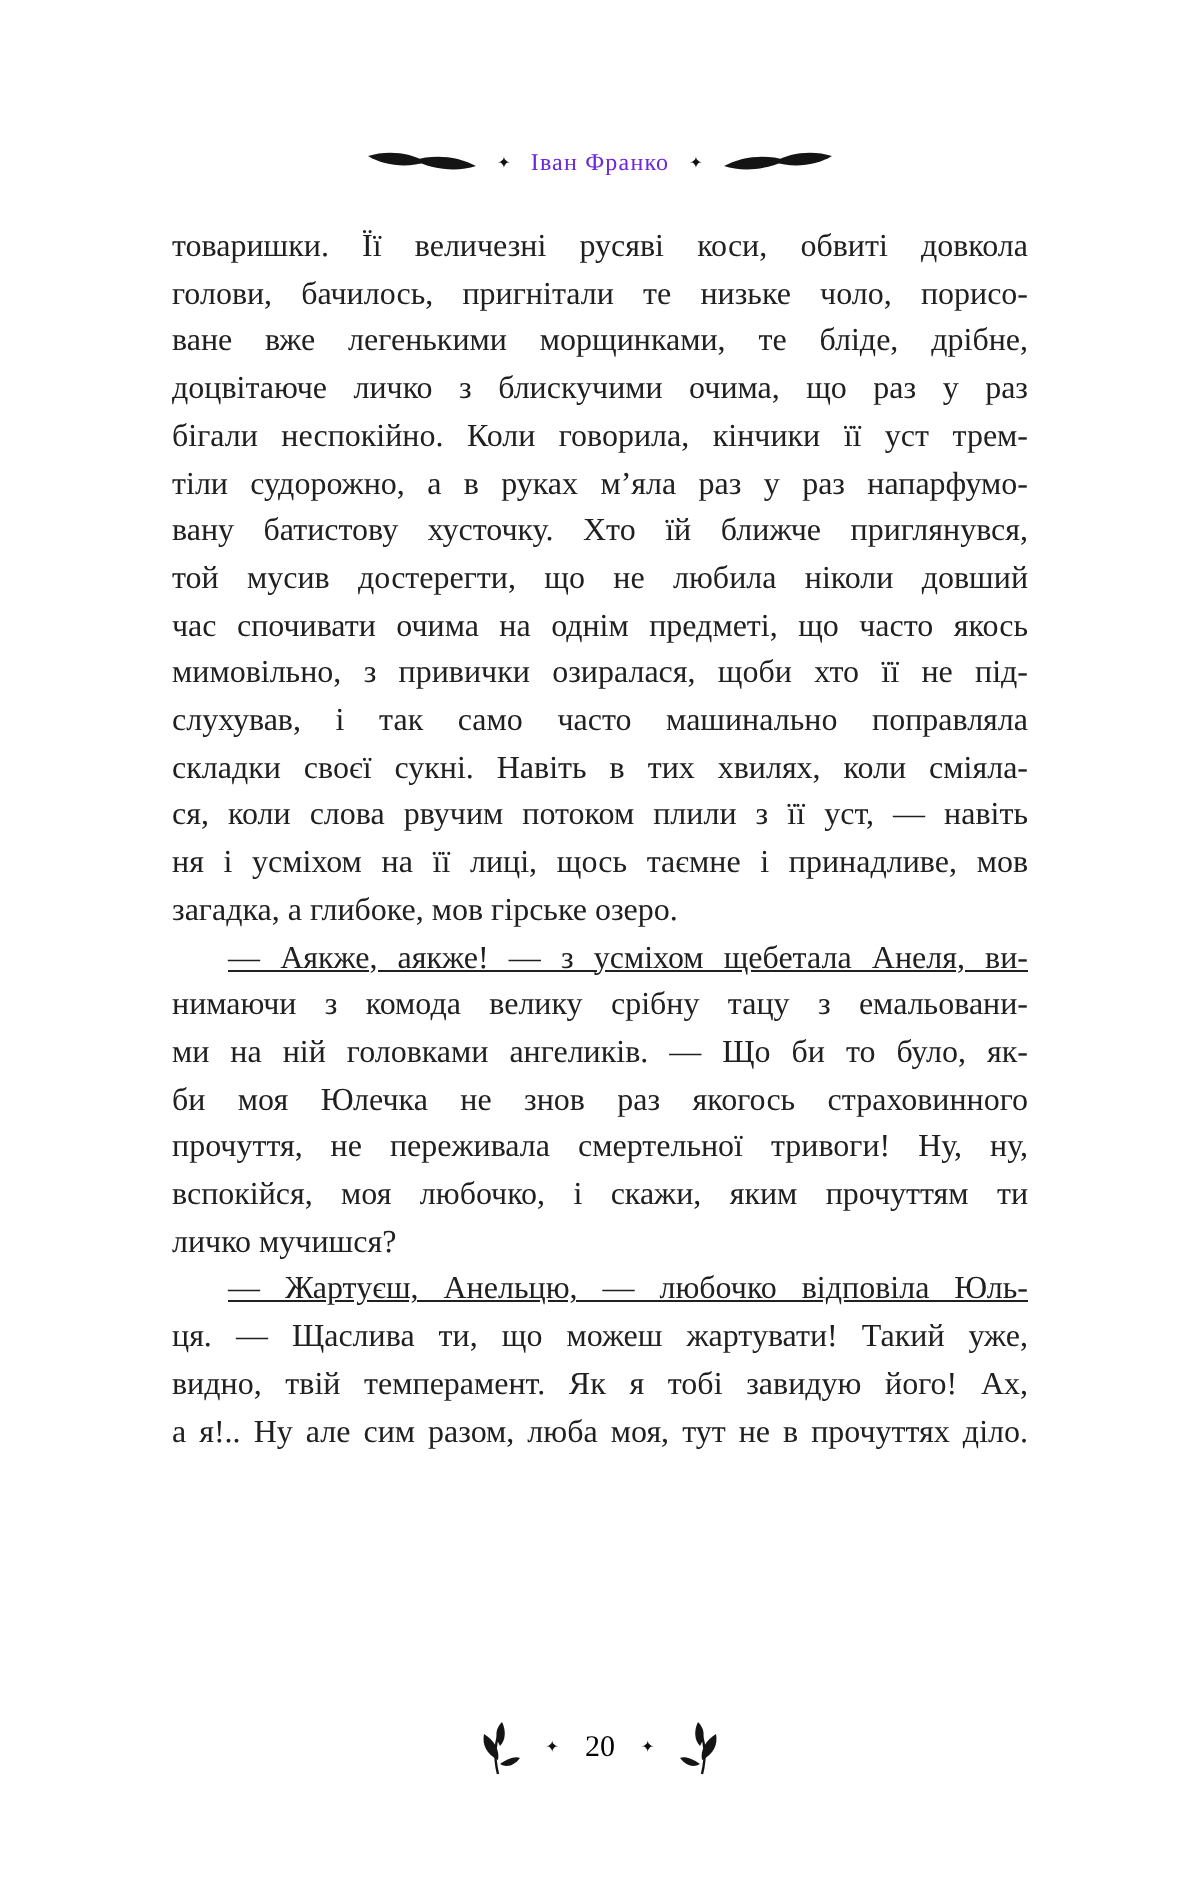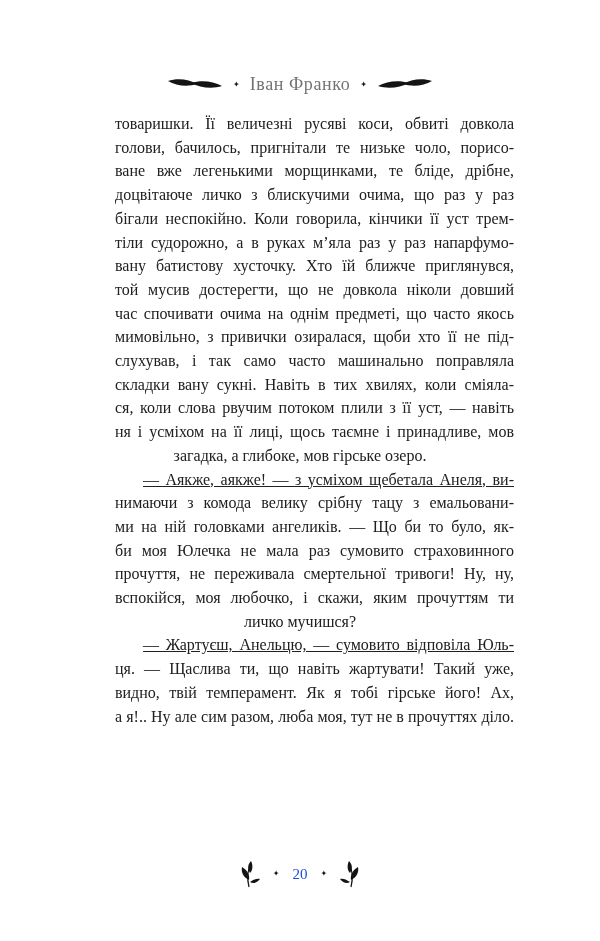--- a/index.html
+++ b/index.html
@@ -13,38 +13,38 @@
     width: 600px; height: 941px;
     font-family: "Liberation Serif", "DejaVu Serif", serif;
     color: #1f1f1f;
     background: #ffffff;
   }
   .page-header {
     position: absolute; top: 74px; left: 0; width: 100%;
     display: flex; justify-content: center; align-items: center; gap: 10px;
   }
   .author {
-    font-size: 18px; letter-spacing: 0.6px; color: #737373;
+    font-size: 12px; letter-spacing: 0.6px; color: #6d28d9;
   }
   .diamond { font-size: 8px; color: #101010; line-height: 1; }
   .flourish svg, .sprig svg { display: block; }
   .flourish.right svg { transform: scaleX(-1); }
   .sprig.right svg { transform: scaleX(-1); }
   .text-block {
     position: absolute; top: 112px; left: 86px; right: 86px;
     font-size: 16px; line-height: 23.7px; color: #202020;
   }
-  .line { text-align: center; }
-  .line.justify { text-align: justify; text-align-last: justify; margin-left: 29px; }
+  .line { text-align: left; }
+  .line.justify { text-align: justify; text-align-last: justify; }
   .line.indent { padding-left: 28px; text-decoration: underline; }
   .page-footer {
     position: absolute; top: 860px; left: 0; width: 100%;
     display: flex; justify-content: center; align-items: center; gap: 13px;
   }
-  .page-number { font-size: 15px; color: #1d4ed8; text-align: right; }
+  .page-number { font-size: 15px; color: #000000; text-align: right; }
 </style>
 </head>
 <body>
 
 <div class="page">
 
   <div class="page-header">
     <span class="flourish left">
       <svg width="56" height="13" viewBox="0 0 56 13" aria-hidden="true">
         <path d="M30 6 C 22 1 10 0 1 3 C 9 8 21 9 30 6 Z" fill="#141414"></path>
@@ -64,42 +64,42 @@
 
   <div class="text-block">
       <div class="paragraph">
         <div class="line justify">товаришки. Її величезні русяві коси, обвиті довкола</div>
         <div class="line justify">голови, бачилось, пригнітали те низьке чоло, порисо-</div>
         <div class="line justify">ване вже легенькими морщинками, те бліде, дрібне,</div>
         <div class="line justify">доцвітаюче личко з блискучими очима, що раз у раз</div>
         <div class="line justify">бігали неспокійно. Коли говорила, кінчики її уст трем-</div>
         <div class="line justify">тіли судорожно, а в руках м’яла раз у раз напарфумо-</div>
         <div class="line justify">вану батистову хусточку. Хто їй ближче приглянувся,</div>
-        <div class="line justify">той мусив достерегти, що не довкола ніколи довший</div>
+        <div class="line justify">той мусив достерегти, що не любила ніколи довший</div>
         <div class="line justify">час спочивати очима на однім предметі, що часто якось</div>
         <div class="line justify">мимовільно, з привички озиралася, щоби хто її не під-</div>
         <div class="line justify">слухував, і так само часто машинально поправляла</div>
-        <div class="line justify">складки вану сукні. Навіть в тих хвилях, коли сміяла-</div>
+        <div class="line justify">складки своєї сукні. Навіть в тих хвилях, коли сміяла-</div>
         <div class="line justify">ся, коли слова рвучим потоком плили з її уст, — навіть</div>
         <div class="line justify">ня і усміхом на її лиці, щось таємне і принадливе, мов</div>
         <div class="line">загадка, а глибоке, мов гірське озеро.</div>
       </div>
       <div class="paragraph">
         <div class="line justify indent">— Аякже, аякже! — з усміхом щебетала Анеля, ви-</div>
         <div class="line justify">нимаючи з комода велику срібну тацу з емальовани-</div>
         <div class="line justify">ми на ній головками ангеликів. — Що би то було, як-</div>
-        <div class="line justify">би моя Юлечка не мала раз сумовито страховинного</div>
+        <div class="line justify">би моя Юлечка не знов раз якогось страховинного</div>
         <div class="line justify">прочуття, не переживала смертельної тривоги! Ну, ну,</div>
         <div class="line justify">вспокійся, моя любочко, і скажи, яким прочуттям ти</div>
         <div class="line">личко мучишся?</div>
       </div>
       <div class="paragraph">
-        <div class="line justify indent">— Жартуєш, Анельцю, — сумовито відповіла Юль-</div>
-        <div class="line justify">ця. — Щаслива ти, що навіть жартувати! Такий уже,</div>
-        <div class="line justify">видно, твій темперамент. Як я тобі гірське його! Ах,</div>
+        <div class="line justify indent">— Жартуєш, Анельцю, — любочко відповіла Юль-</div>
+        <div class="line justify">ця. — Щаслива ти, що можеш жартувати! Такий уже,</div>
+        <div class="line justify">видно, твій темперамент. Як я тобі завидую його! Ах,</div>
         <div class="line justify">а я!.. Ну але сим разом, люба моя, тут не в прочуттях діло.</div>
       </div>
     </div>
 
   <div class="page-footer">
     <span class="sprig left">
       <svg width="22" height="28" viewBox="0 0 22 28" aria-hidden="true">
         <path d="M11 27 C 9 19 9 11 13 3" stroke="#141414" stroke-width="1.2" fill="none"></path>
         <path d="M11 20 C 5 17 3 12 4 7 C 9 10 12 15 11 20 Z" fill="#141414"></path>
         <path d="M12 13 C 9 8 10 4 13 1 C 15 5 15 10 12 13 Z" fill="#141414"></path>

